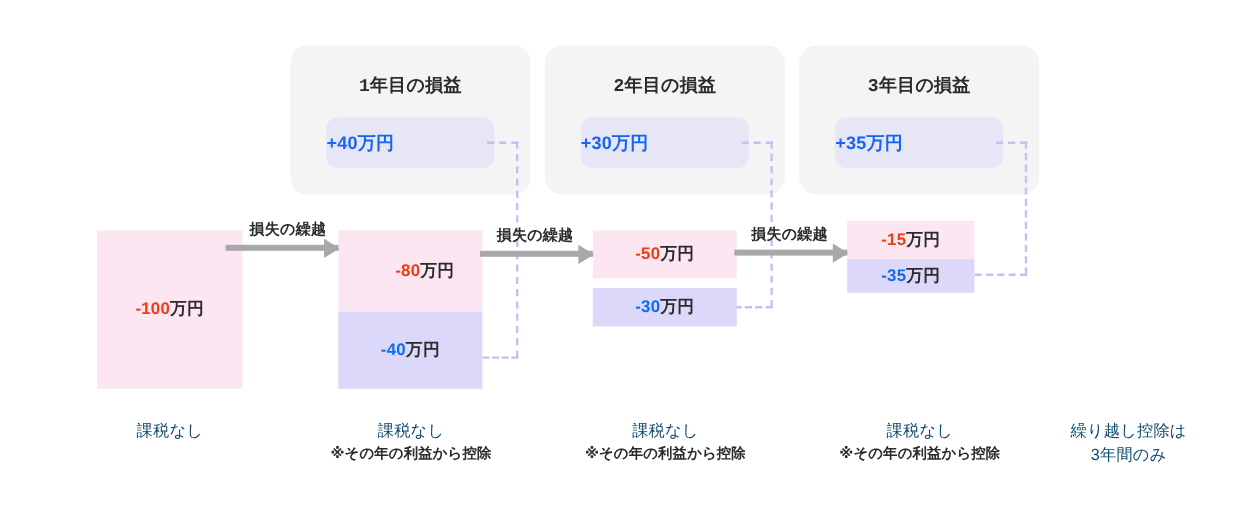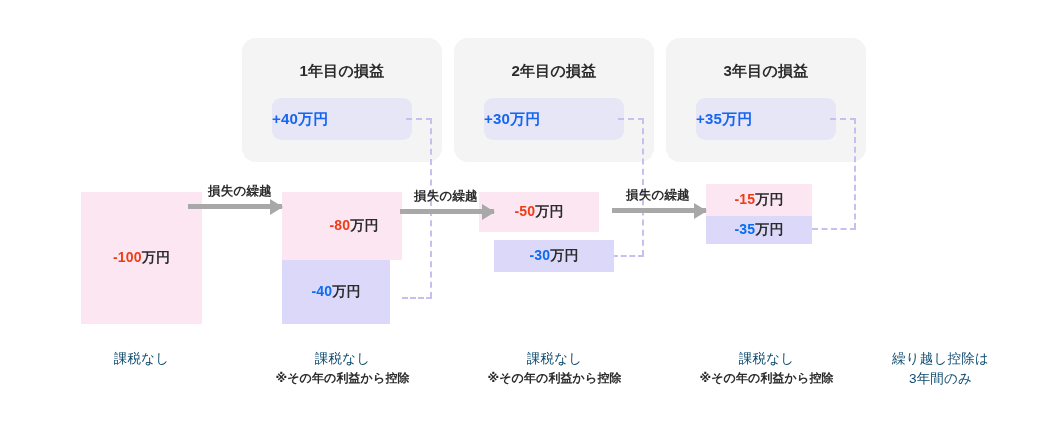--- a/index.html
+++ b/index.html
@@ -25,20 +25,21 @@
   }
   .profit-card .pc-title {
     position: absolute;
     left: 0; right: 0;
     top: 24px;
     text-align: center;
     font-size: 15px;
     font-weight: bold;
     color: #2b2b2b;
     letter-spacing: 0.2px;
+    font-family: Liberation Mono, monospace;
   }
   .profit-card .pc-chip {
     position: absolute;
     left: 30px; right: 30px;
     top: 60px;
     height: 42px;
     border-radius: 9px;
     background: #e7e6f7;
     display: flex;
     align-items: center;
@@ -167,25 +168,25 @@
   <div class="dash-v" style="left:854px; top:118px; height:111px;"></div>
   <div class="dash-h" style="left:812px; top:228px; width:44px;"></div>
 
   <div class="bar-seg pink" style="left:81px; top:192px; width:121px; height:132px;">
     <span class="bar-label"><span class="neg-red">-100</span><span>万円</span></span>
   </div>
 
   <div class="bar-seg pink" style="left:282px; top:192px; width:120px; height:68px;padding-left:24px;">
     <span class="bar-label"><span class="neg-red">-80</span><span>万円</span></span>
   </div>
-  <div class="bar-seg lav" style="left:282px; top:260px; width:108px; height:64px;">
+  <div class="bar-seg lav" style="left:282px; top:260px; width:120px; height:64px;">
     <span class="bar-label"><span class="neg-blue">-40</span><span>万円</span></span>
   </div>
 
-  <div class="bar-seg pink" style="left:479px; top:192px; width:120px; height:40px;">
+  <div class="bar-seg pink" style="left:494px; top:192px; width:120px; height:40px;">
     <span class="bar-label"><span class="neg-red">-50</span><span>万円</span></span>
   </div>
   <div class="bar-seg lav" style="left:494px; top:240px; width:120px; height:32px;">
     <span class="bar-label"><span class="neg-blue">-30</span><span>万円</span></span>
   </div>
 
   <div class="bar-seg pink" style="left:706px; top:184px; width:106px; height:32px;">
     <span class="bar-label"><span class="neg-red">-15</span><span>万円</span></span>
   </div>
   <div class="bar-seg lav" style="left:706px; top:216px; width:106px; height:28px;">

